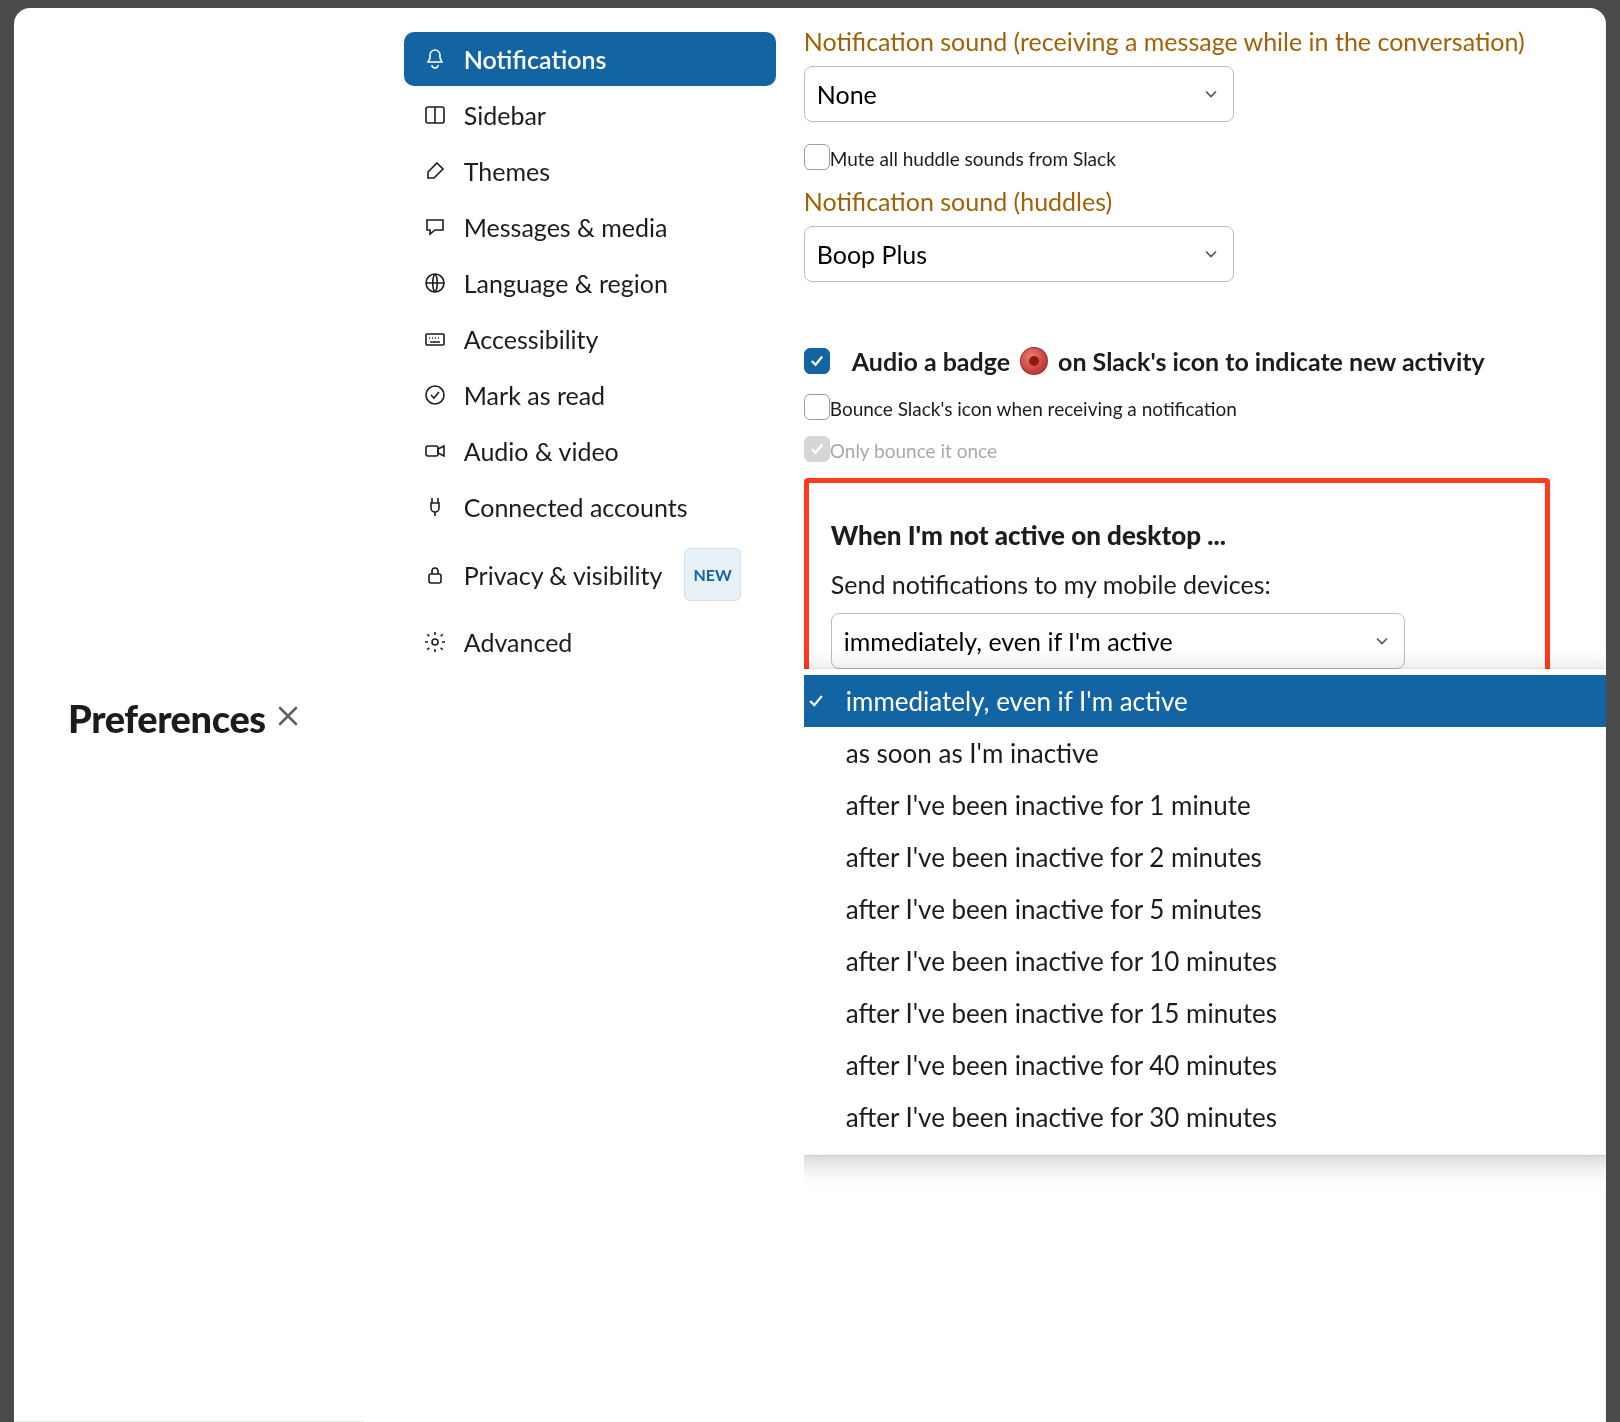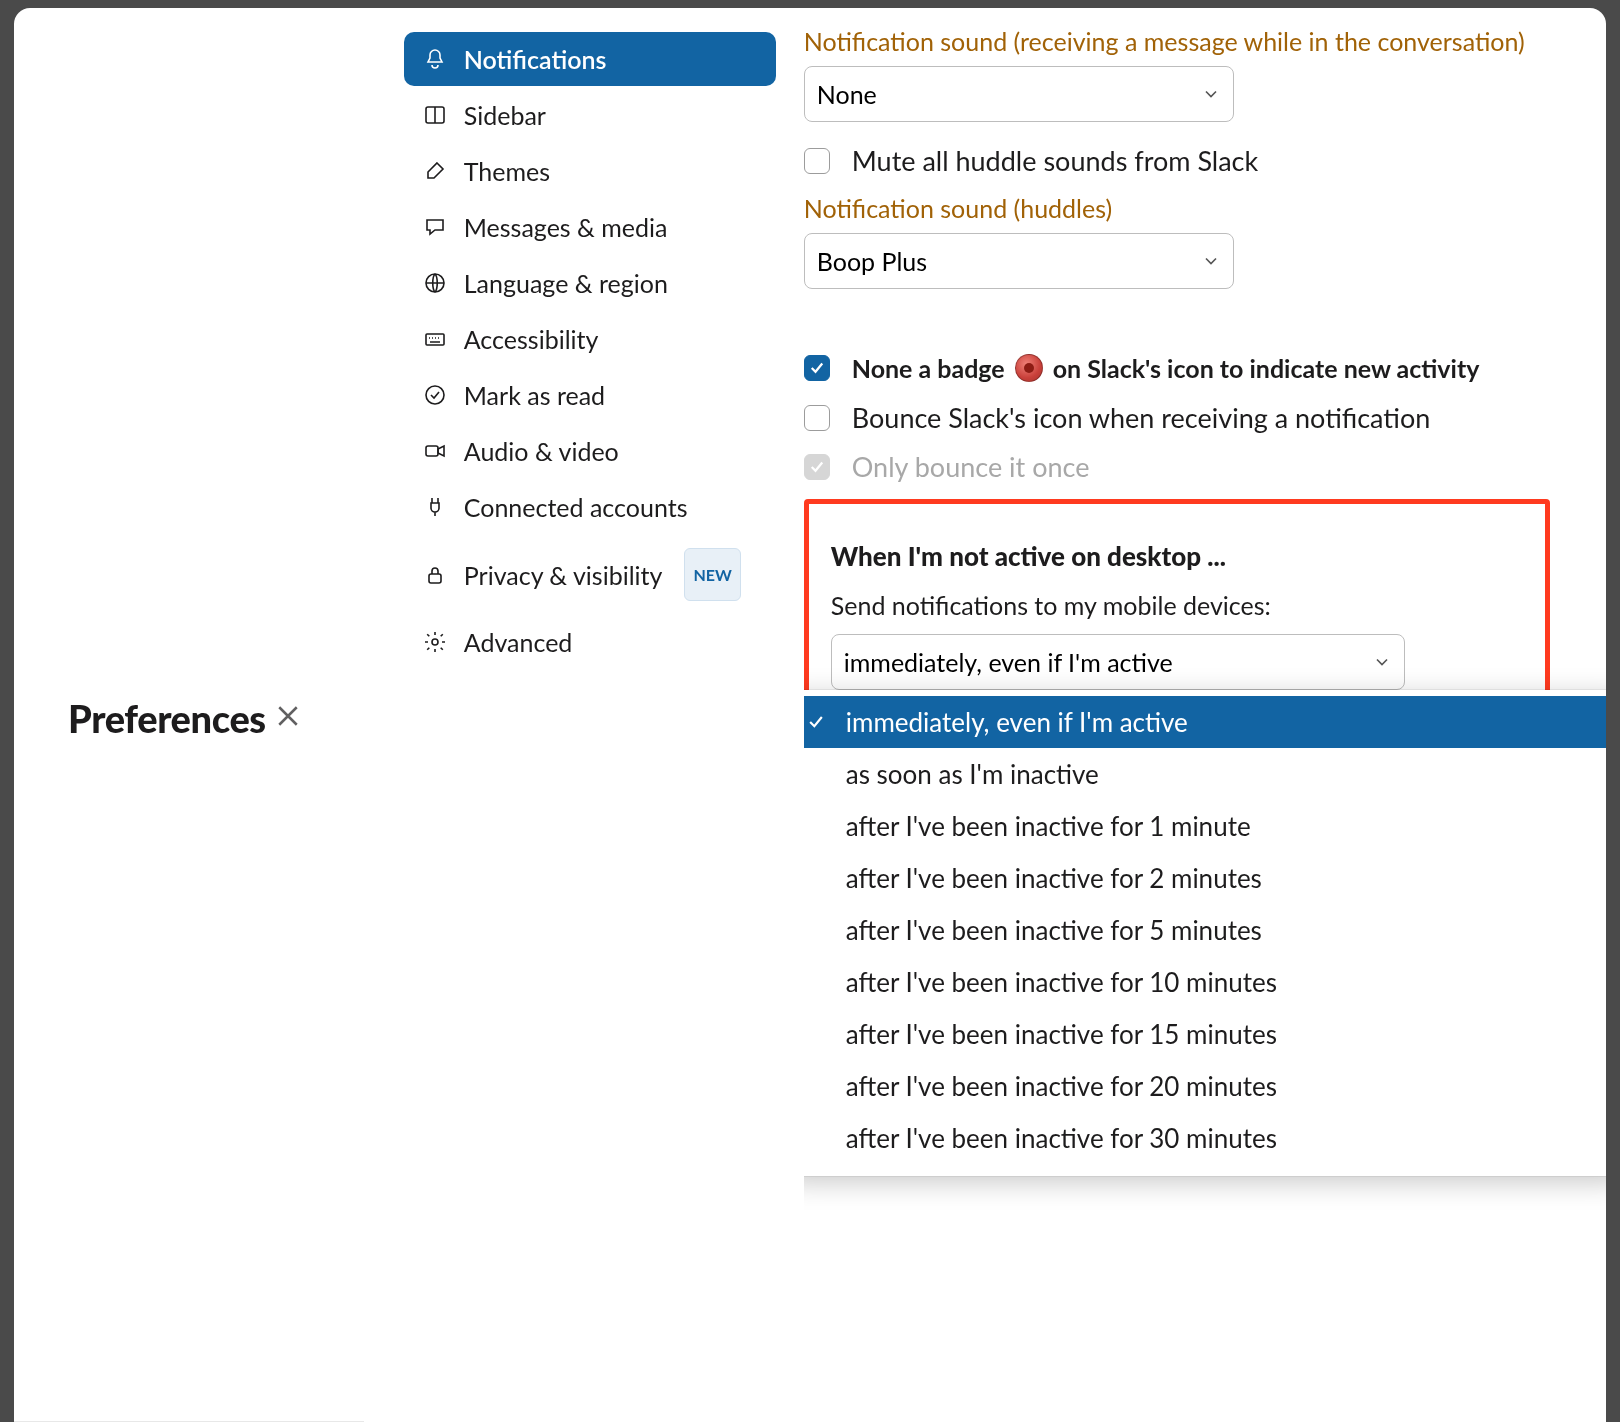--- a/index.html
+++ b/index.html
@@ -125,24 +125,23 @@
       margin-bottom: 22px;
       gap: 14px;
     }
     .select .chev {
       width: 20px;
       height: 20px;
       display:flex;align-items:center;justify-content:center;
     }
     .checkbox-row {
       display: flex;
-      align-items: center;
-      gap: 22px;
+      align-items: flex-end;
       margin-bottom: 16px;
-      font-size: 27px;
+      font-size: 19px;
       color: #1d1c1d;
     }
     .checkbox-row.disabled { color: #a8a8a8; }
     .checkbox {
       width: 26px;
       height: 26px;
       border: 1.6px solid #9c9c9c;
       border-radius: 6px;
       background: #fff;
       flex-shrink: 0;
@@ -400,21 +399,21 @@
           </span>
       </div>
 
       <div class="badge-row">
         <span class="checkbox checked">
             <svg viewBox="0 0 24 24">
               <path d="M5 12l5 5 9-11"></path>
             </svg>
           </span>
         <span class="text">
-          <span>None a badge</span>
+          <span>Audio a badge</span>
           <span class="red-dot"></span>
           <span>on Slack's icon to indicate new activity</span>
         </span>
       </div>
 
       <div class="checkbox-row">
         <span class="checkbox"></span>
         <span>Bounce Slack's icon when receiving a notification</span>
       </div>
 
@@ -495,21 +494,21 @@
                 </svg>
               </span>
               <span>after I've been inactive for 15 minutes</span>
             </div>
             <div class="dropdown-option">
               <span class="check">
                 <svg viewBox="0 0 24 24">
                   <path d="M5 12l5 5 9-11"></path>
                 </svg>
               </span>
-              <span>after I've been inactive for 20 minutes</span>
+              <span>after I've been inactive for 40 minutes</span>
             </div>
             <div class="dropdown-option">
               <span class="check">
                 <svg viewBox="0 0 24 24">
                   <path d="M5 12l5 5 9-11"></path>
                 </svg>
               </span>
               <span>after I've been inactive for 30 minutes</span>
             </div>
           </div>

